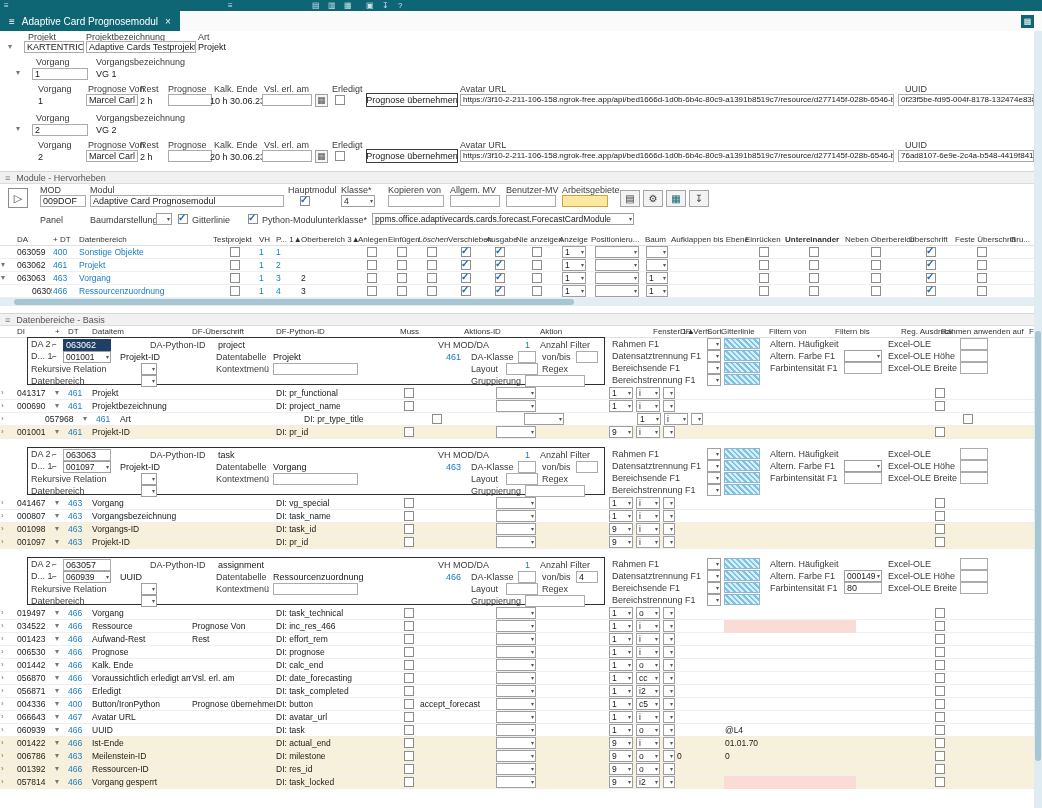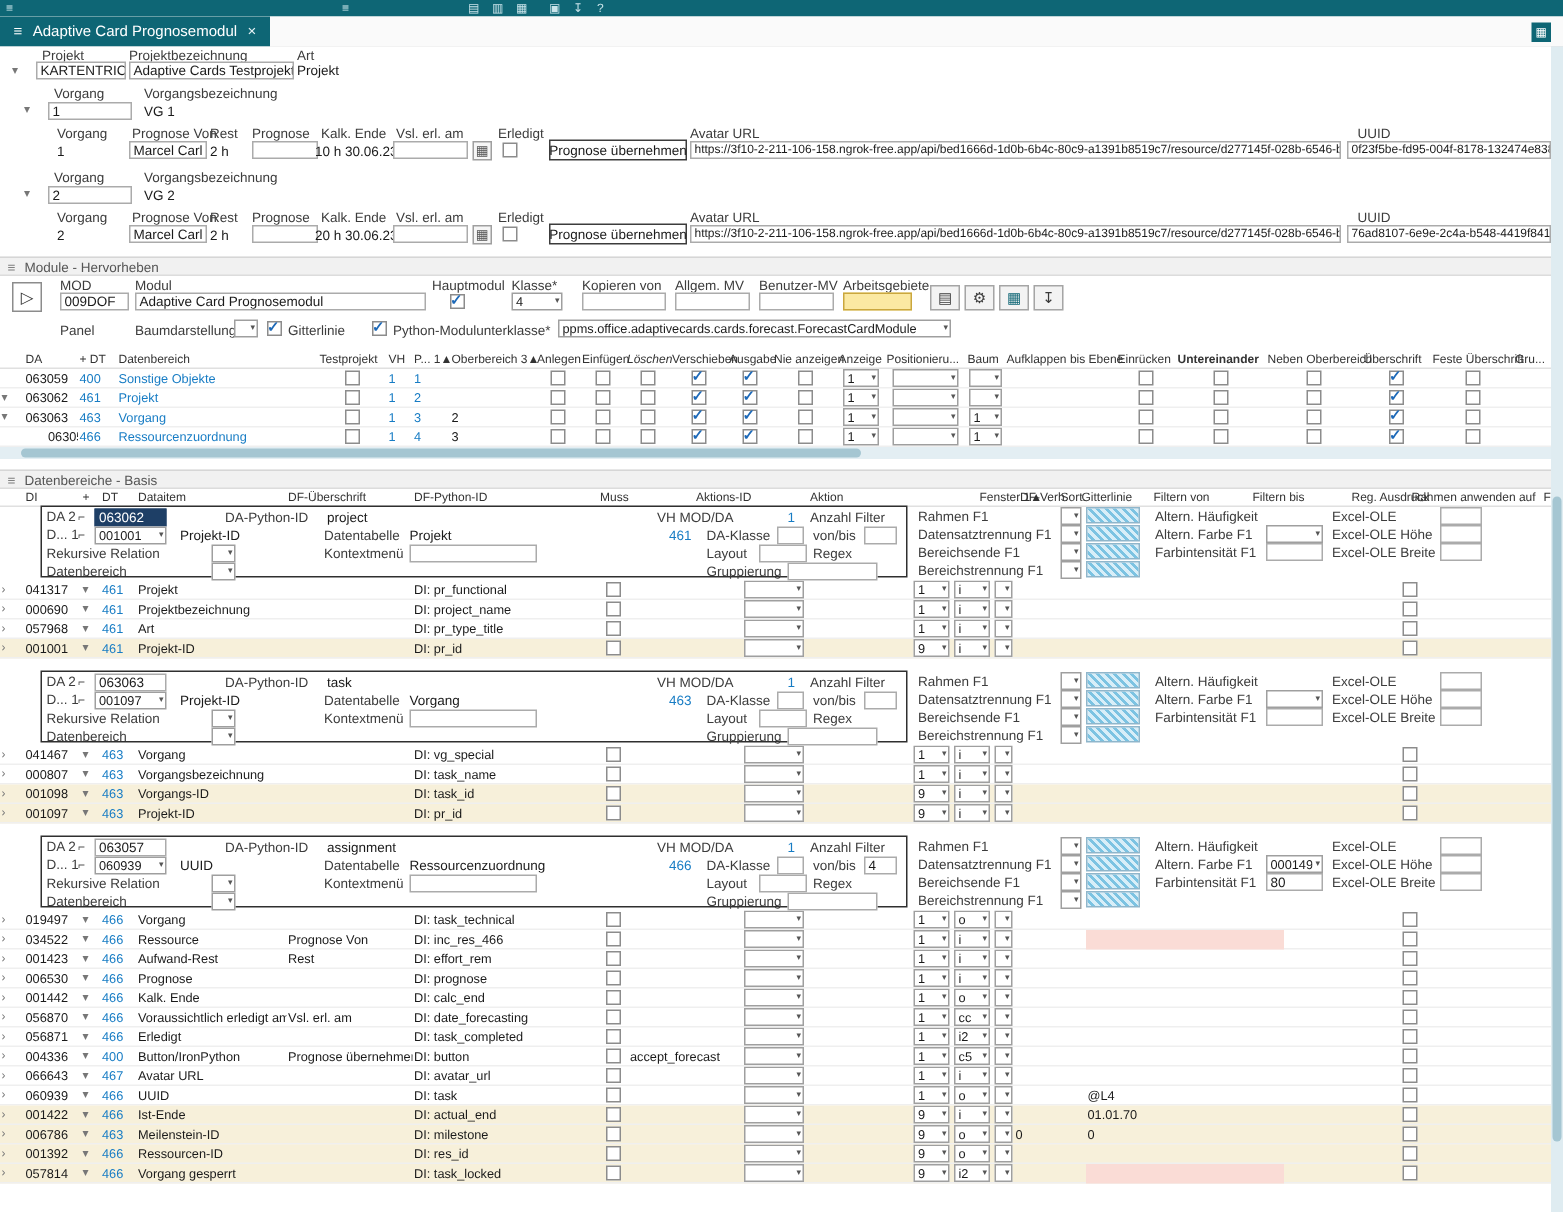--- a/index.html
+++ b/index.html
@@ -763,21 +763,21 @@
             <div class="mc" style="width: 40px; height: 13px;"></div>
             <div class="mc cen" style="width: 88px; height: 13px;">
               <span class="cb"></span>
             </div>
             <div class="mc" style="width: 50px; height: 13px;"></div>
           </div>
           <div class="grow" style="position: absolute; left: 0px; top: 76px; width: 1034px; height: 13px;">
             <div class="mc" style="width: 16px; height: 13px;">
               <span class="chev">›</span>
             </div>
-            <div class="mc" style="width: 38px; height: 13px;">
+            <div class="mc" style="width: 38px; height: 13px; margin-left: 28px;">
               <span>057968</span>
             </div>
             <div class="mc" style="width: 13px; height: 13px;">
               <span class="chev">▾</span>
             </div>
             <div class="mc" style="width: 24px; height: 13px;">
               <span class="blue">461</span>
             </div>
             <div class="mc" style="width: 100px; height: 13px;">
               <span>Art</span>

